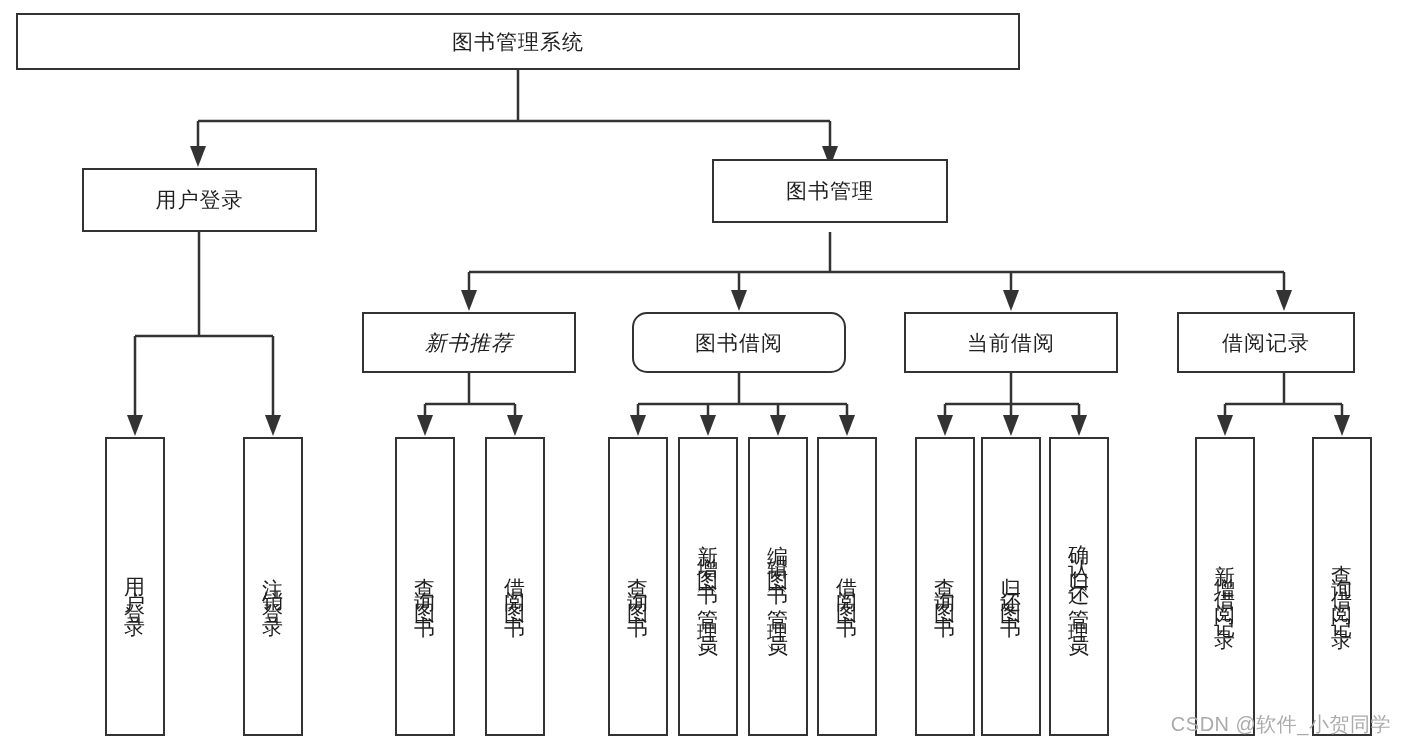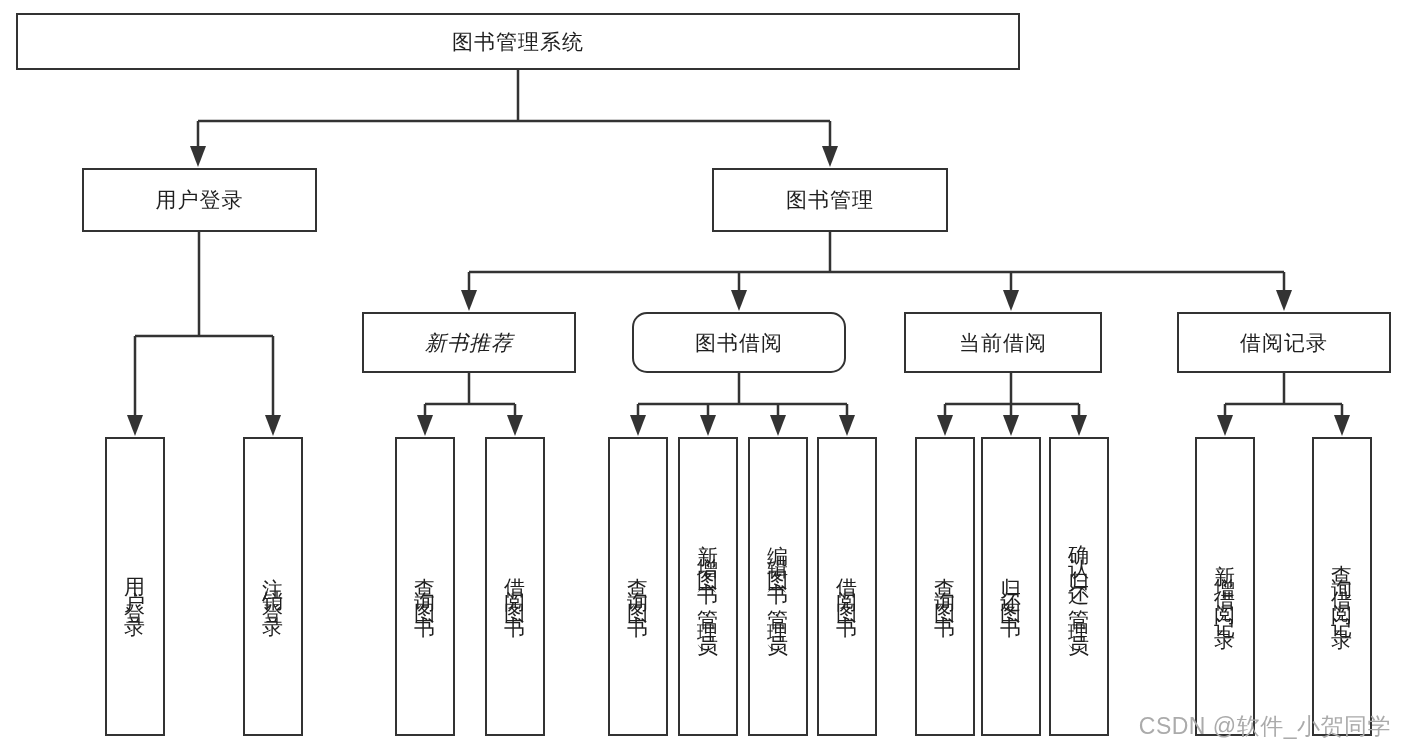--- a/index.html
+++ b/index.html
@@ -46,21 +46,21 @@
     font-size: 21px;
     line-height: 1;
     letter-spacing: 13px;
     white-space: nowrap;
   }
   .watermark {
     position: absolute;
     right: 14px;
     top: 711px;
     z-index: 5;
-    font-size: 23px;
+    font-size: 20px;
     color: #ababab;
     letter-spacing: 0.5px;
     white-space: nowrap;
   }
 </style>
 </head>
 <body>
 
 <div class="canvas">
 
@@ -114,34 +114,34 @@
     </g>
   </svg>
 
   <div class="box root" style="left:16px; top:13px; width:1004px; height:57px;font-family:Liberation Mono, monospace;">
     <span class="hlabel">图书管理系统</span>
   </div>
 
   <div class="box" style="left:82px; top:168px; width:235px; height:64px;">
     <span class="hlabel">用户登录</span>
   </div>
-  <div class="box" style="left:712px; top:168px; width:236px; height:64px;">
+  <div class="box" style="left:712px; top:159px; width:236px; height:64px;">
     <span class="hlabel">图书管理</span>
   </div>
 
   <div class="box" style="left:362px; top:312px; width:214px; height:61px;font-style:italic;">
     <span class="hlabel">新书推荐</span>
   </div>
   <div class="box" style="left:632px; top:312px; width:214px; height:61px;border-radius:15px;">
     <span class="hlabel">图书借阅</span>
   </div>
-  <div class="box" style="left:904px; top:312px; width:198px; height:61px;">
+  <div class="box" style="left:904px; top:312px; width:214px; height:61px;">
     <span class="hlabel">当前借阅</span>
   </div>
-  <div class="box" style="left:1177px; top:312px; width:214px; height:61px;">
+  <div class="box" style="left:1177px; top:312px; width:178px; height:61px;">
     <span class="hlabel">借阅记录</span>
   </div>
 
   <div class="box leaf" style="left:105px; top:437px; width:60px; height:299px;">
     <span class="vtext">用户登录</span>
   </div>
   <div class="box leaf" style="left:243px; top:437px; width:60px; height:299px;">
     <span class="vtext">注销登录</span>
   </div>
 

